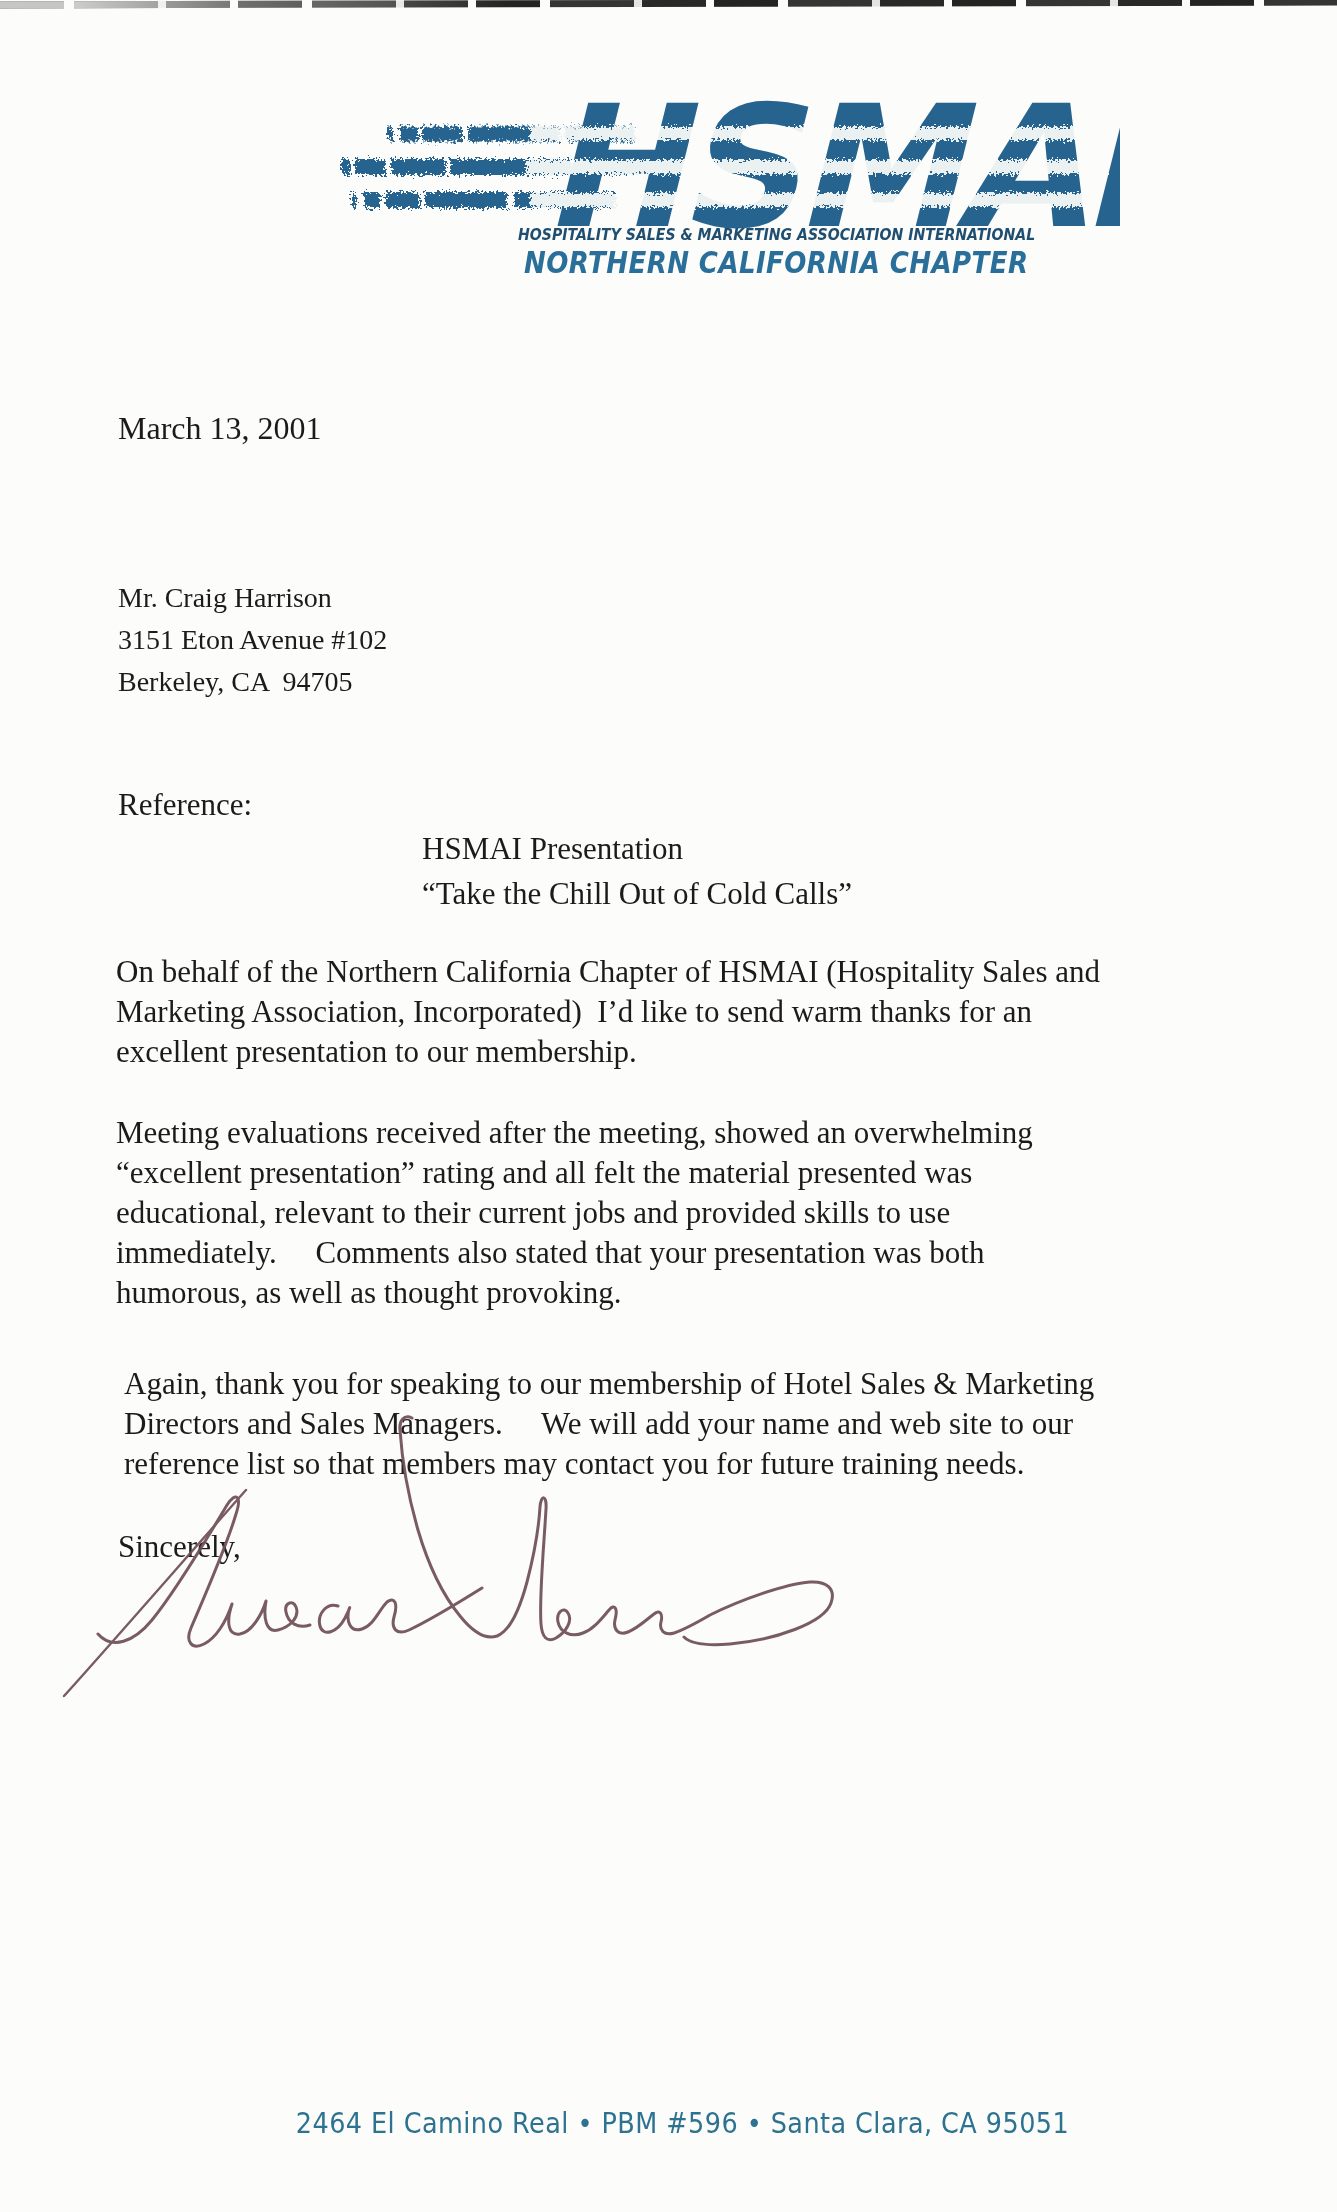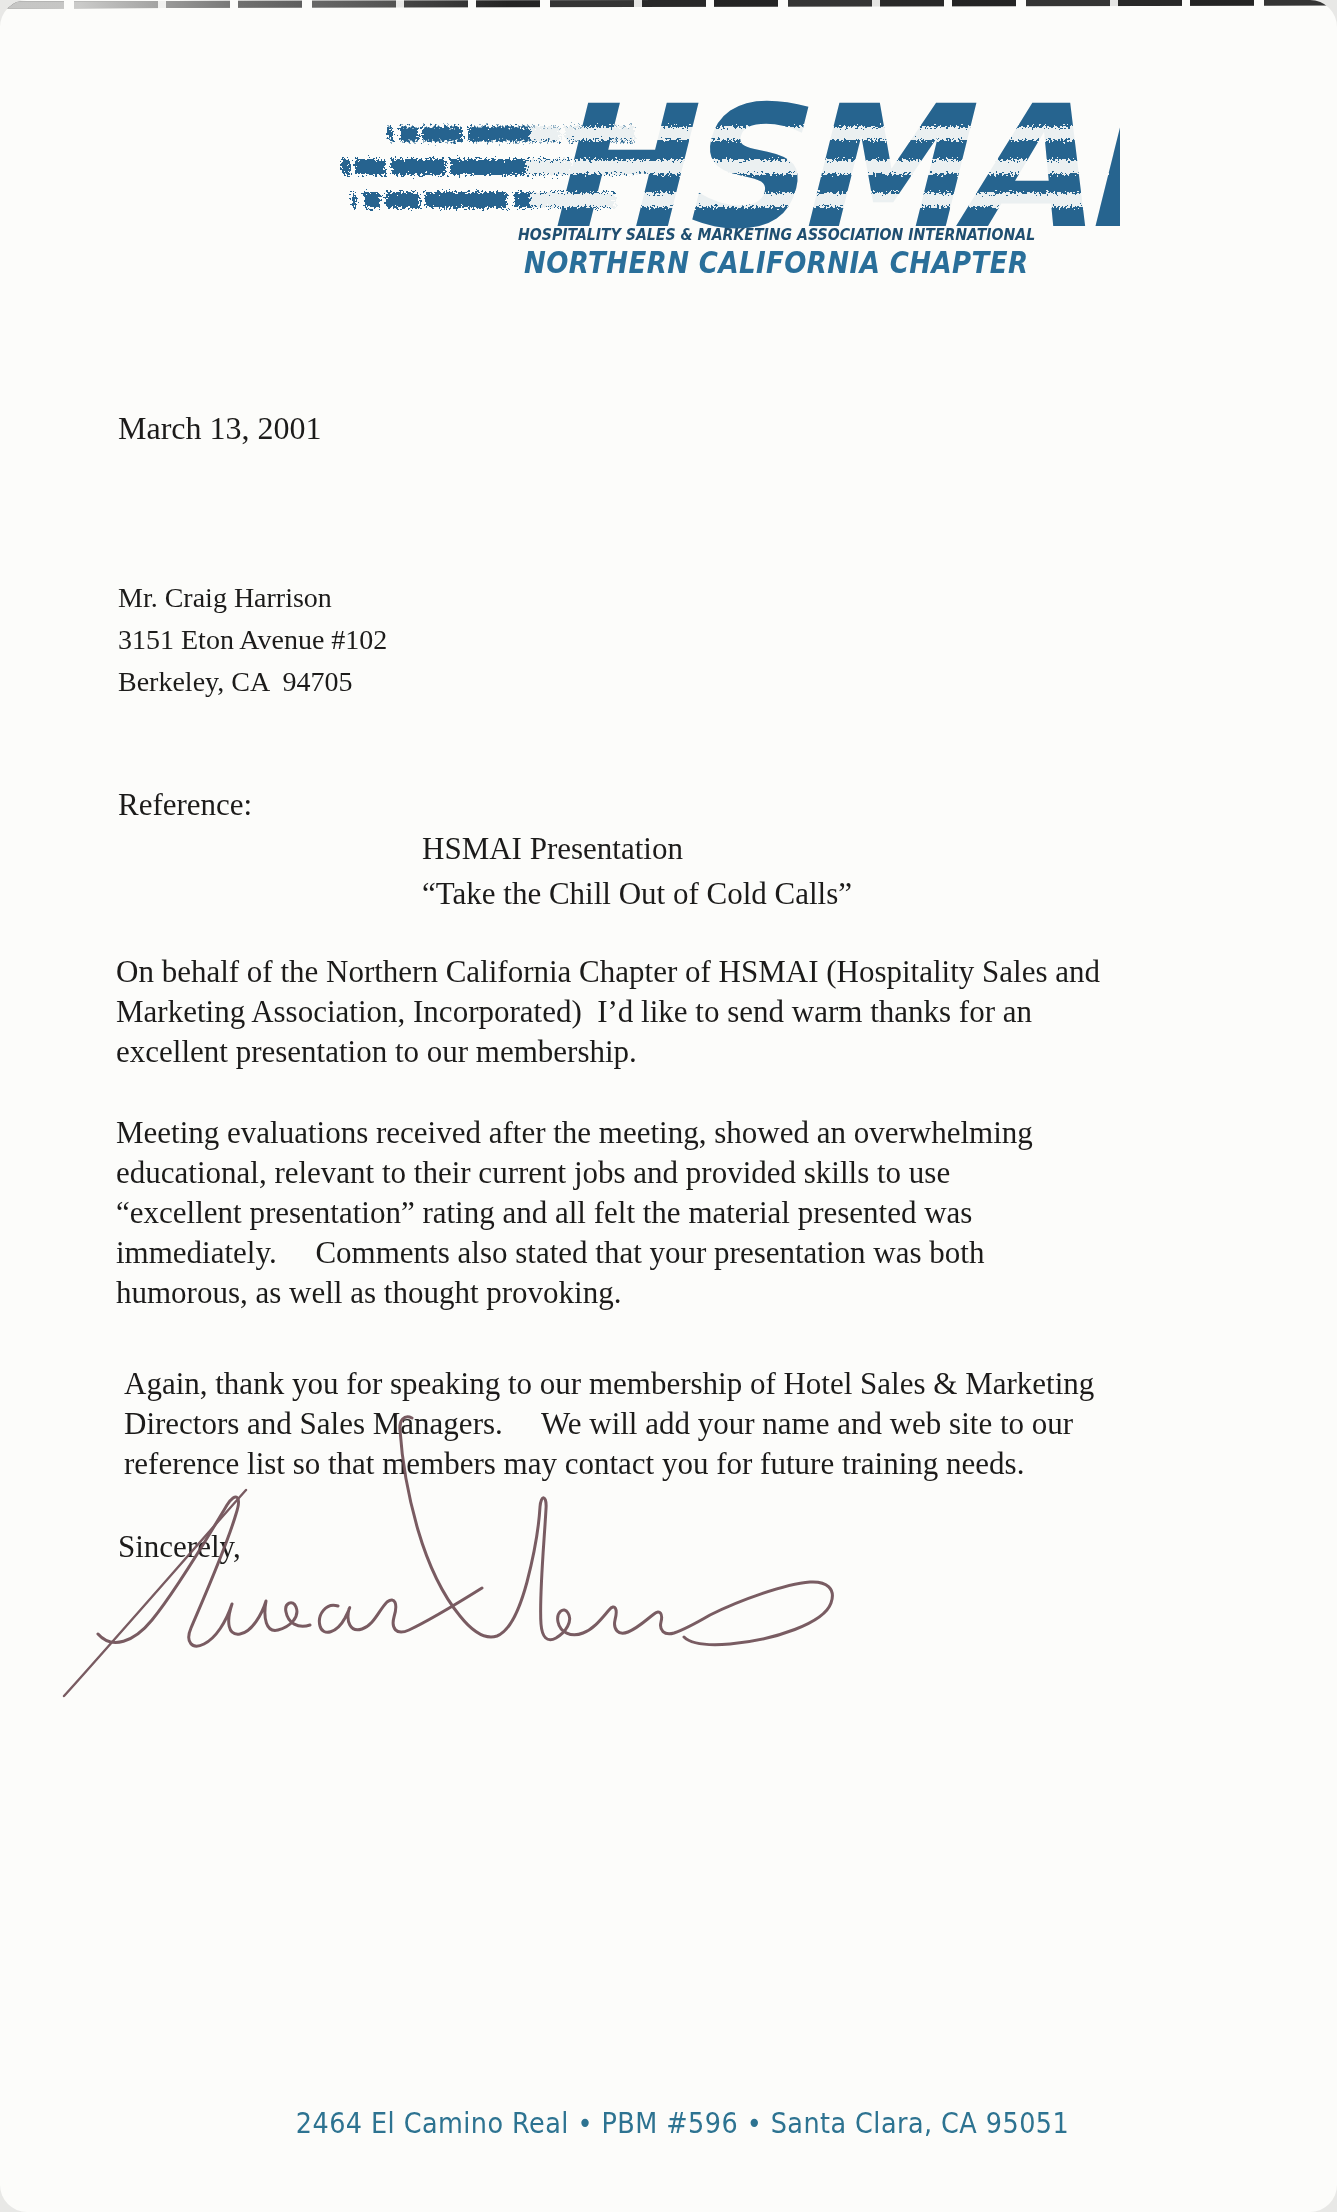--- a/index.html
+++ b/index.html
@@ -4,21 +4,20 @@
 <style>
   html,body{margin:0;padding:0;background:#e8e8e6;}
   .page{
     position:relative;
     width:1337px;height:2212px;
     margin:0 auto;
     background:#fcfcfa;
     overflow:hidden;
     font-family:"Liberation Serif", serif;
     color:#1c1b1a;
-    border-radius:27px;
   }
   .top-strip{
     position:absolute;left:0;top:0;width:1337px;height:7px;
     background:
       linear-gradient(90deg, rgba(252,252,250,.75) 0 6%, rgba(252,252,250,.35) 18%, rgba(252,252,250,0) 38%),
       repeating-linear-gradient(90deg,
         rgba(18,18,18,.92) 0 64px, rgba(18,18,18,0) 64px 74px,
         rgba(18,18,18,.85) 74px 158px, rgba(18,18,18,.1) 158px 166px,
         rgba(18,18,18,.9) 166px 230px, rgba(18,18,18,0) 230px 238px);
     transform:rotate(-0.12deg);
@@ -110,22 +109,22 @@
     <div class="line">“Take the Chill Out of Cold Calls”</div>
   </div>
 
   <div class="para p1">
     <div class="line">On behalf of the Northern California Chapter of HSMAI (Hospitality Sales and</div>
     <div class="line">Marketing Association, Incorporated)  I’d like to send warm thanks for an</div>
     <div class="line">excellent presentation to our membership.</div>
   </div>
   <div class="para p2">
     <div class="line">Meeting evaluations received after the meeting, showed an overwhelming</div>
+    <div class="line">“excellent presentation” rating and all felt the material presented was</div>
     <div class="line">educational, relevant to their current jobs and provided skills to use</div>
-    <div class="line">“excellent presentation” rating and all felt the material presented was</div>
     <div class="line">immediately.     Comments also stated that your presentation was both</div>
     <div class="line">humorous, as well as thought provoking.</div>
   </div>
   <div class="para p3">
     <div class="line">Again, thank you for speaking to our membership of Hotel Sales &amp; Marketing</div>
     <div class="line">Directors and Sales Managers.     We will add your name and web site to our</div>
     <div class="line">reference list so that members may contact you for future training needs.</div>
   </div>
 
   <div class="closing line">Sincerely,</div>

